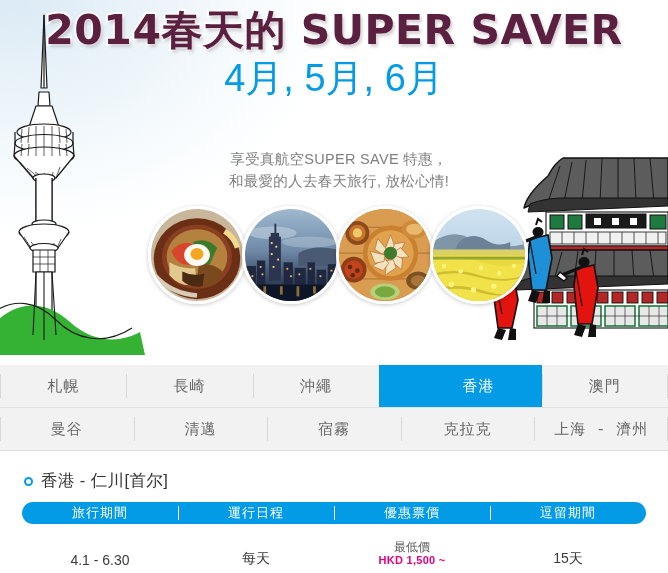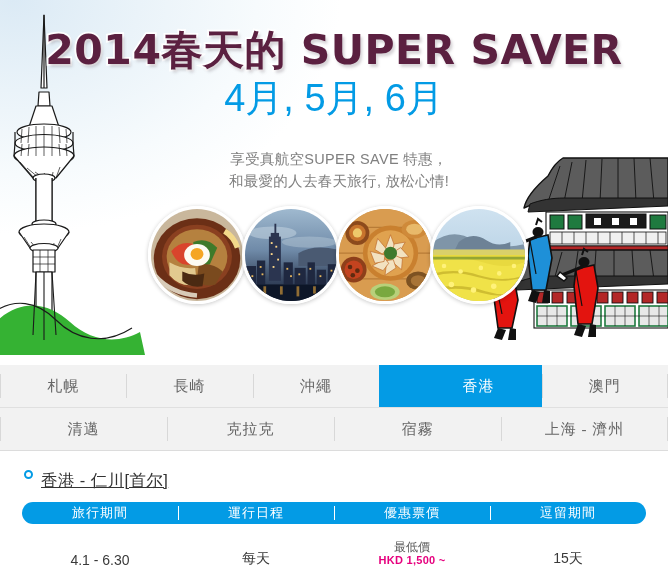--- a/index.html
+++ b/index.html
@@ -47,21 +47,21 @@
     top: 128px;
     width: 200px;
     height: 232px;
   }
   .hanok-wrap svg { display: block; }
 
   
   .title-block {
     position: absolute;
     left: 0;
-    top: 28px;
+    top: 8px;
     width: 668px;
     text-align: center;
     pointer-events: none;
   }
   .title-main {
     font-family: "DejaVu Sans", sans-serif;
     font-size: 41px;
     font-weight: bold;
     letter-spacing: 0.5px;
     color: #5b2040;
@@ -135,21 +135,21 @@
     background: #f2f2f2;
   }
   .tab-row.row1 { border-bottom: 1px solid #e0e0e0; }
   .tab-row.row2 { border-bottom: 1px solid #dcdcdc; }
   .tab {
     flex: 1 1 0;
     display: flex;
     align-items: center;
     justify-content: center;
     position: relative;
-    font-family: Liberation Serif, serif;
+    font-family: Liberation Mono, monospace;
     font-size: 15px;
     color: #666666;
     letter-spacing: 1px;
     cursor: pointer;
     background: #f2f2f2;
     text-align: center;
   }
   .tab::before {
     content: "";
     position: absolute;
@@ -177,27 +177,26 @@
 
   
   .content {
     position: absolute;
     left: 0;
     top: 452px;
     width: 668px;
   }
   .route {
     display: flex;
-    align-items: flex-start;
+    align-items: center;
     padding: 18px 0 0 24px;
     font-family: "Liberation Sans", sans-serif;
     font-size: 16.5px;
     color: #333333;
     letter-spacing: 0.4px;
-    text-decoration: underline;
   }
   .route-bullet {
     width: 9px;
     height: 9px;
     border-radius: 50%;
     border: 2.5px solid #039be5;
     background: #ffffff;
     margin-right: 8px;
     flex: 0 0 auto;
   }
@@ -596,27 +595,30 @@
         </div>
       <div class="tab active">
           <span>香港</span>
         </div>
       <div class="tab">
           <span>澳門</span>
         </div>
     </div>
     <div class="tab-row row2">
       <div class="tab">
+          <span>曼谷</span>
+        </div>
+      <div class="tab">
           <span>清邁</span>
         </div>
       <div class="tab">
+          <span>宿霧</span>
+        </div>
+      <div class="tab">
           <span>克拉克</span>
-        </div>
-      <div class="tab">
-          <span>宿霧</span>
         </div>
       <div class="tab">
           <span>上海 - 濟州</span>
         </div>
     </div>
   </div>
 
   <div class="content">
 
     <div class="route">

